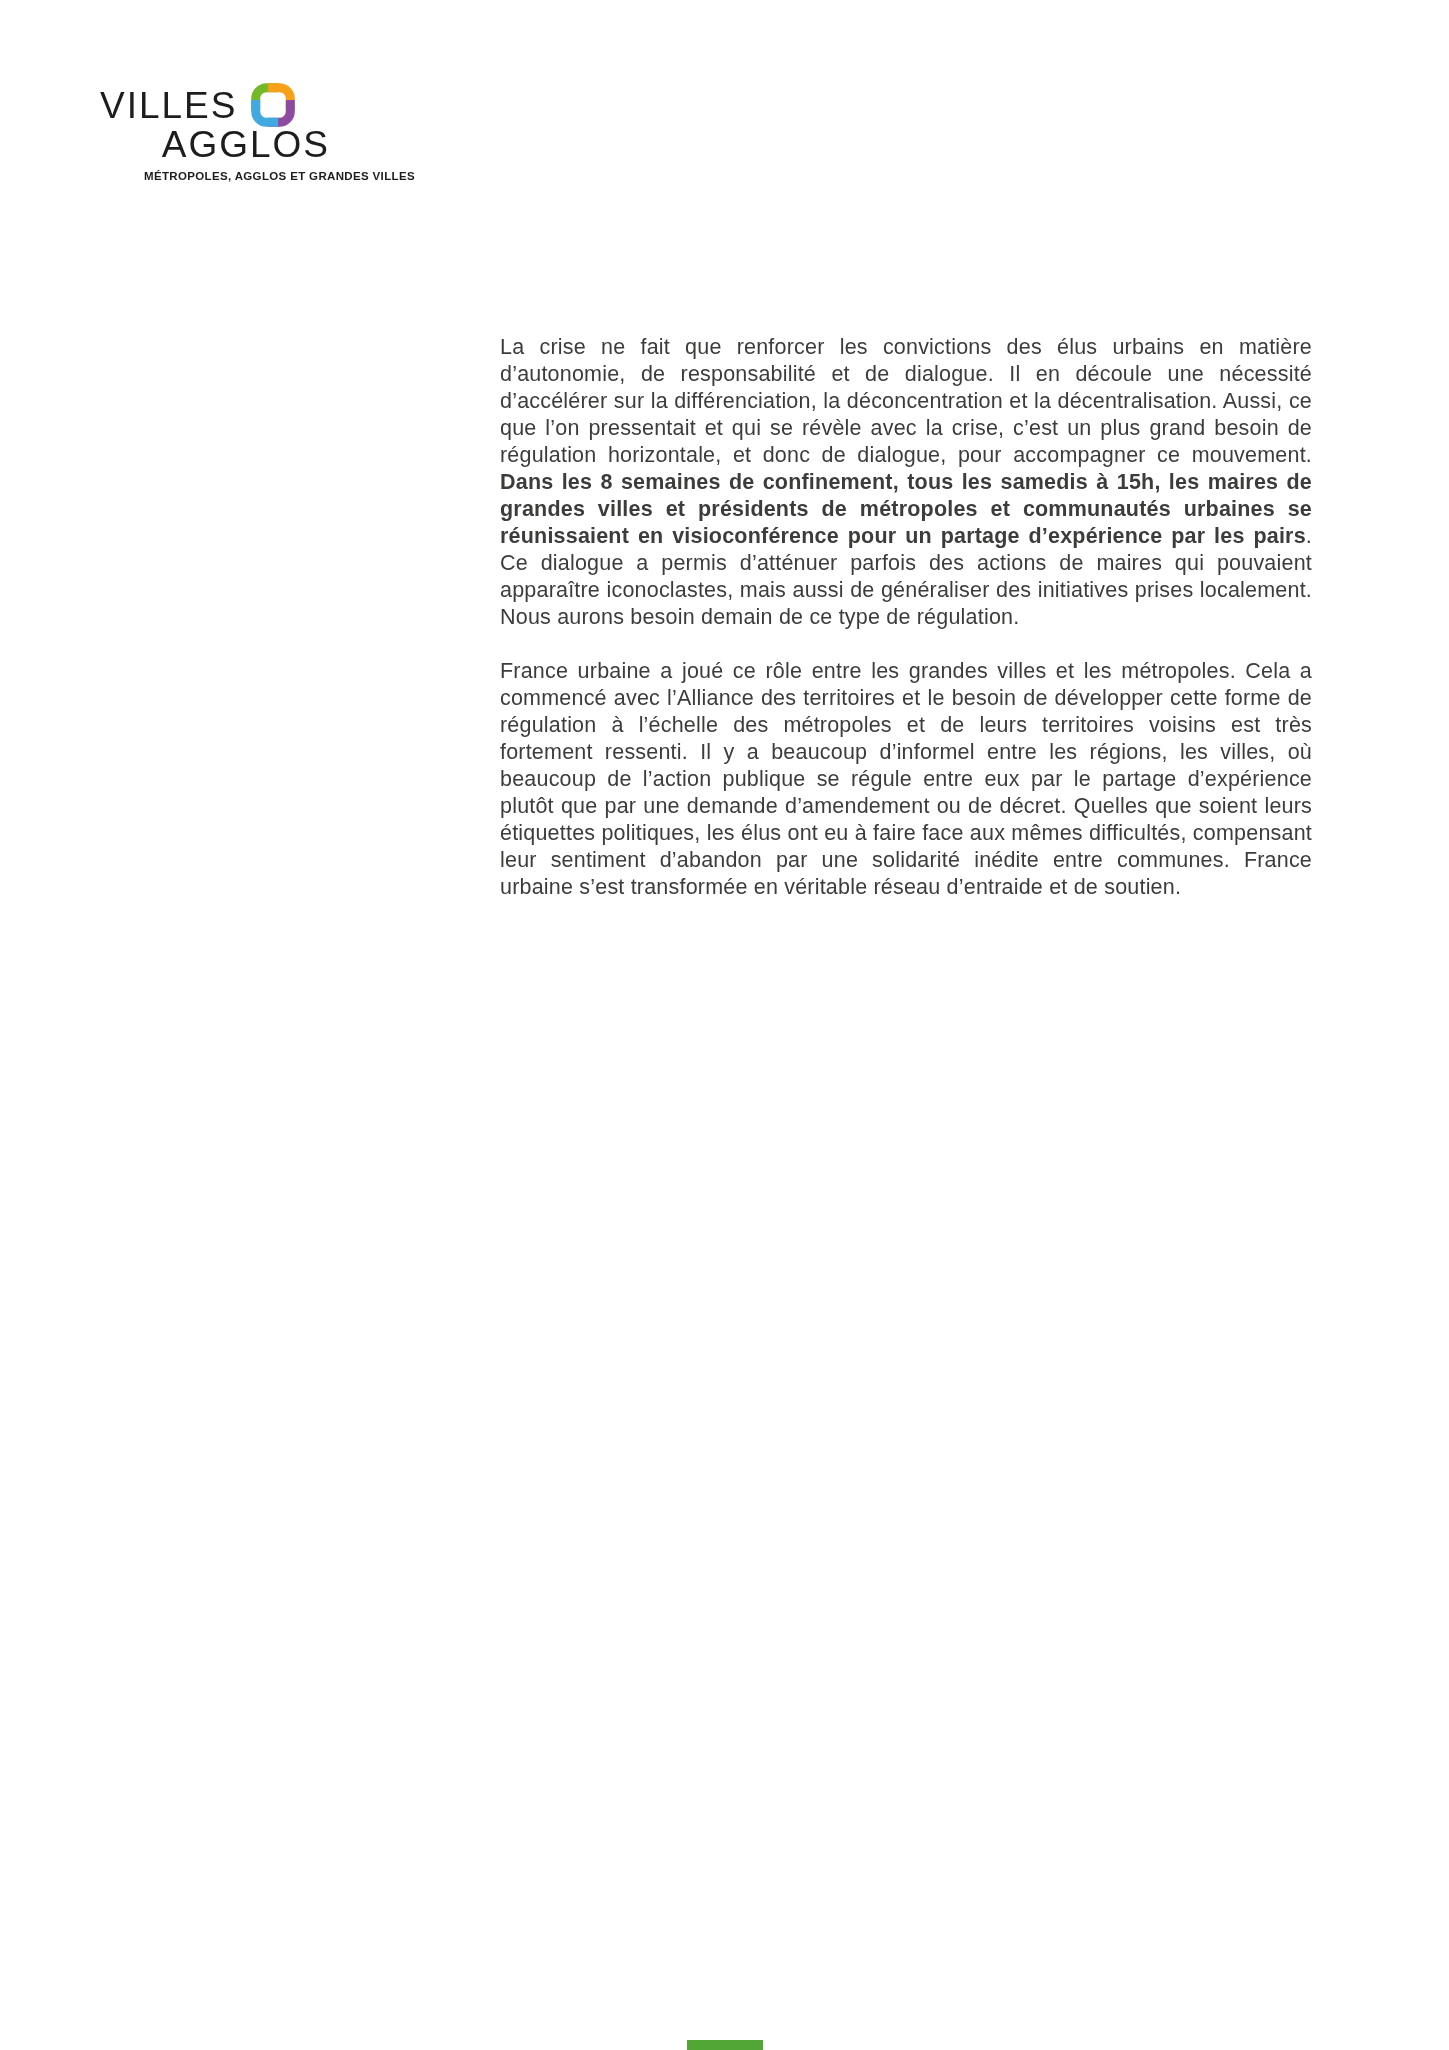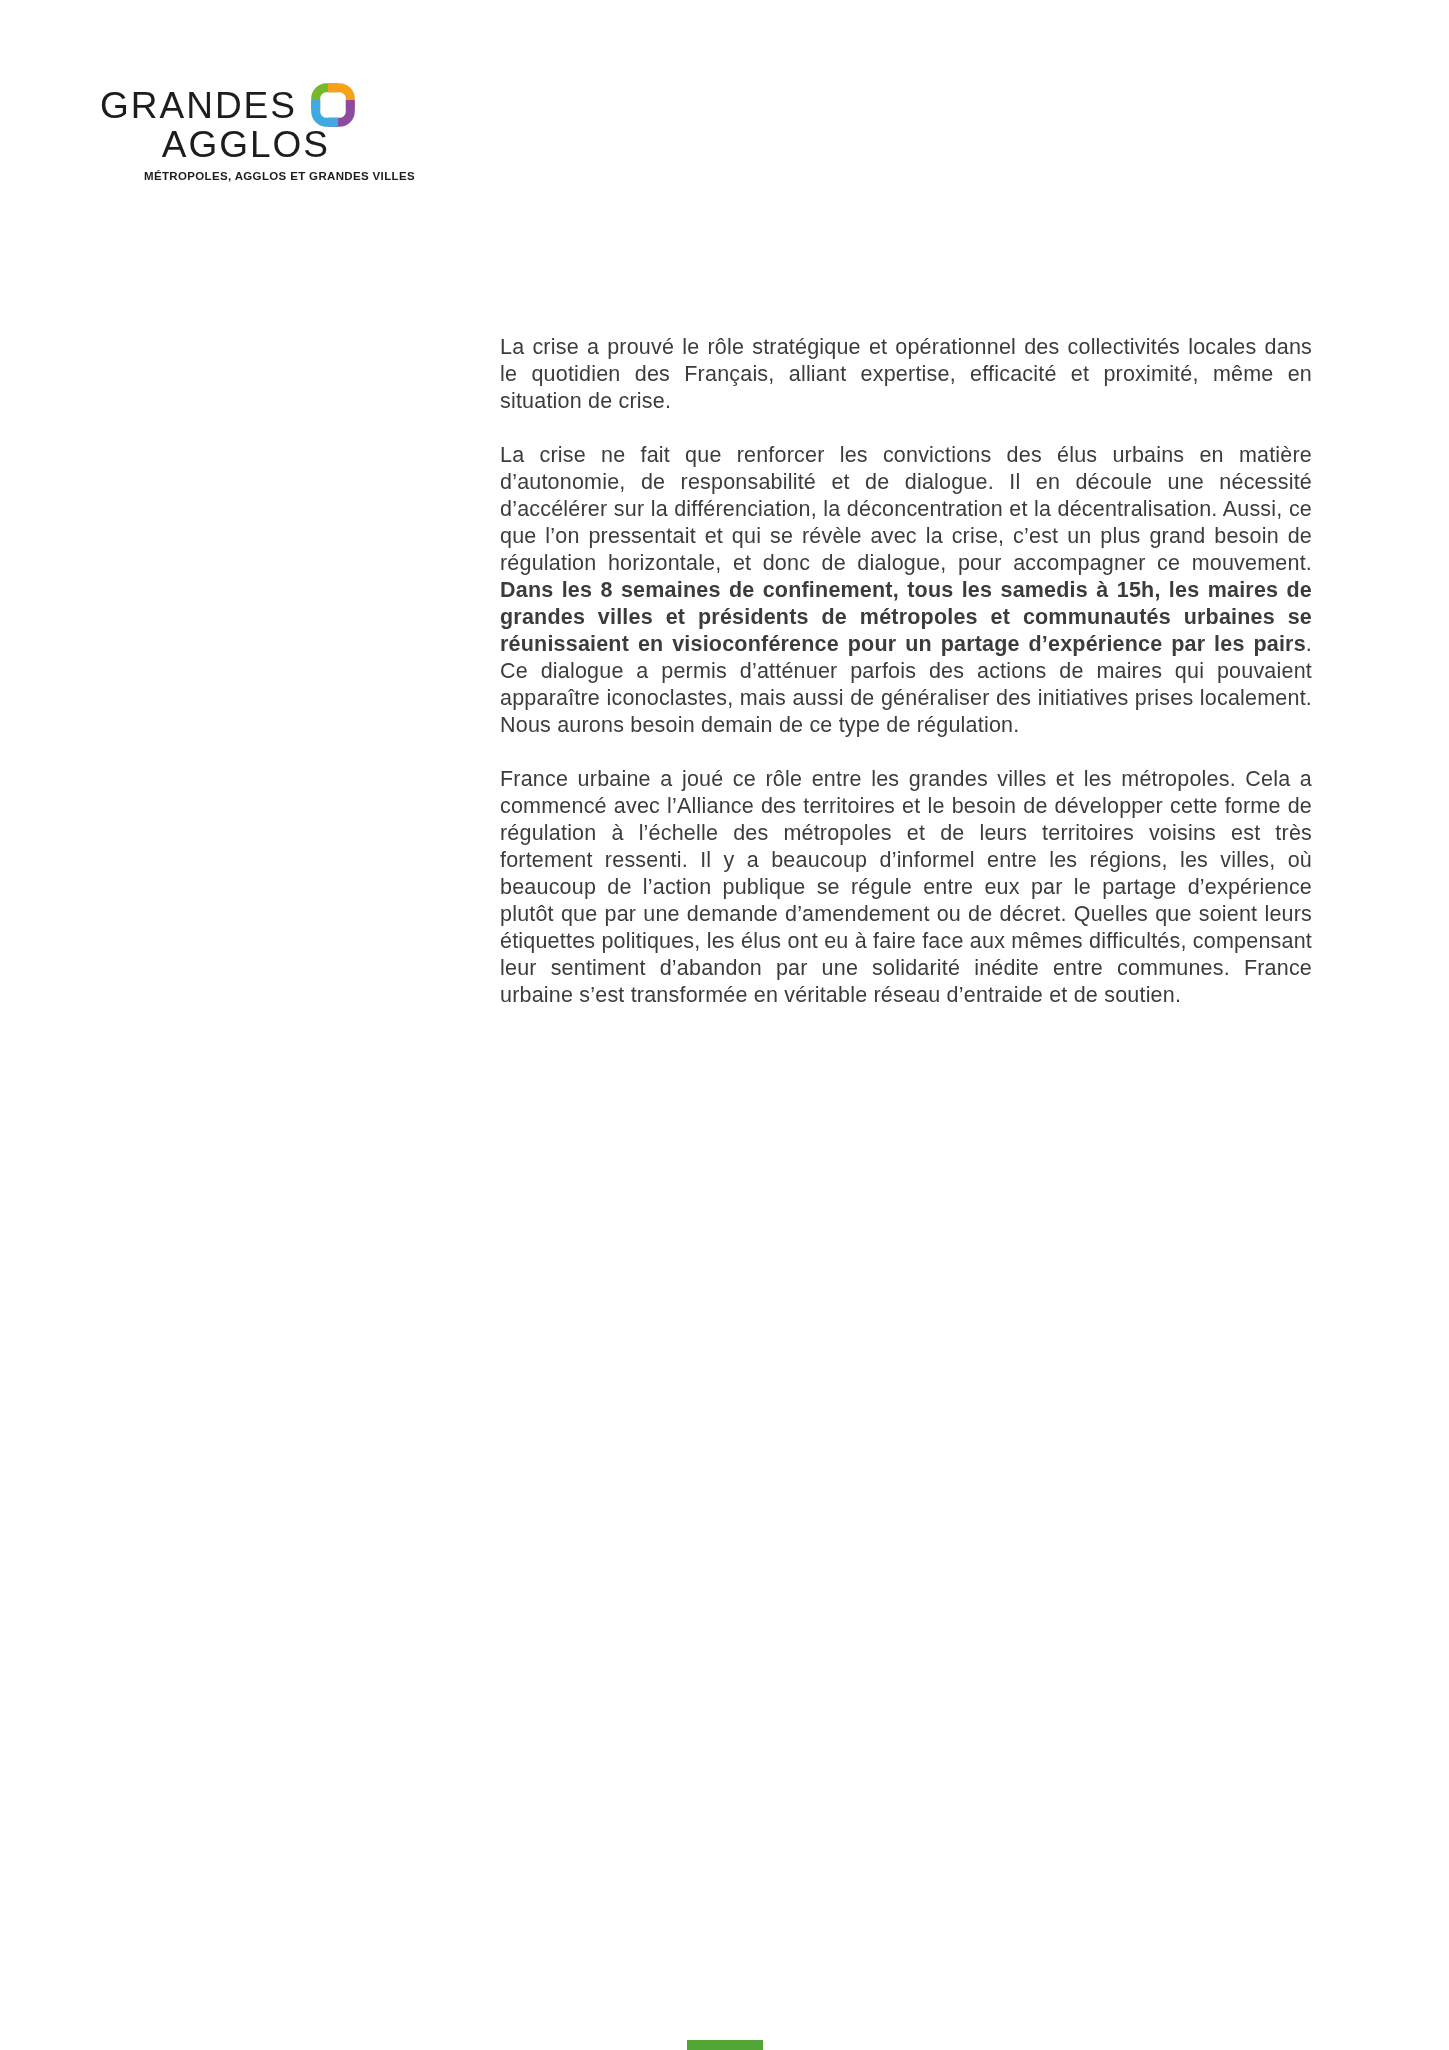--- a/index.html
+++ b/index.html
@@ -41,33 +41,32 @@
     background:#52A636;
   }
 </style>
 </head>
 <body>
 
 <div class="page">
 
   <div class="logo">
     <div class="logo-row1">
-      <span class="logo-france">GRANDES</span>
+      <span class="logo-france">VILLES</span>
       <svg class="logo-mark" viewBox="0 0 100 100" aria-hidden="true">
         <path class="knot-path st-green" d="M23,58 L23,40 A17,17 0 0 1 40,23 L58,23"></path>
         <path class="knot-path st-orange" d="M42,23 L60,23 A17,17 0 0 1 77,40 L77,58"></path>
         <path class="knot-path st-purple" d="M77,42 L77,60 A17,17 0 0 1 60,77 L42,77"></path>
         <path class="knot-path st-blue" d="M58,77 L40,77 A17,17 0 0 1 23,60 L23,42"></path>
       </svg>
     </div>
     <div class="logo-urbaine">AGGLOS</div>
     <div class="logo-tagline">MÉTROPOLES, AGGLOS ET GRANDES VILLES</div>
   </div>
 
   <div class="body-text">
-    <p><span>La crise a prouvé le rôle stratégique et opérationnel des collectivités locales dans le quotidien des Français, alliant expertise, efficacité et proximité, même en situation de crise.</span></p>
     <p><span>La crise ne fait que renforcer les convictions des élus urbains en matière d’autonomie, de responsabilité et de dialogue. Il en découle une nécessité d’accélérer sur la différenciation, la déconcentration et la décentralisation. Aussi, ce que l’on pressentait et qui se révèle avec la crise, c’est un plus grand besoin de régulation horizontale, et donc de dialogue, pour accompagner ce mouvement. </span><span class="seg-bold">Dans les 8 semaines de confinement, tous les samedis à 15h, les maires de grandes villes et présidents de métropoles et communautés urbaines se réunissaient en visioconférence pour un partage d’expérience par les pairs</span><span>. Ce dialogue a permis d’atténuer parfois des actions de maires qui pouvaient apparaître iconoclastes, mais aussi de généraliser des initiatives prises localement. Nous aurons besoin demain de ce type de régulation.</span></p>
     <p><span>France urbaine a joué ce rôle entre les grandes villes et les métropoles. Cela a commencé avec l’Alliance des territoires et le besoin de développer cette forme de régulation à l’échelle des métropoles et de leurs territoires voisins est très fortement ressenti. Il y a beaucoup d’informel entre les régions, les villes, où beaucoup de l’action publique se régule entre eux par le partage d’expérience plutôt que par une demande d’amendement ou de décret. Quelles que soient leurs étiquettes politiques, les élus ont eu à faire face aux mêmes difficultés, compensant leur sentiment d’abandon par une solidarité inédite entre communes. France urbaine s’est transformée en véritable réseau d’entraide et de soutien.</span></p>
   </div>
 
   <div class="footer-bar"></div>
 
 </div>
 
 </body></html>

